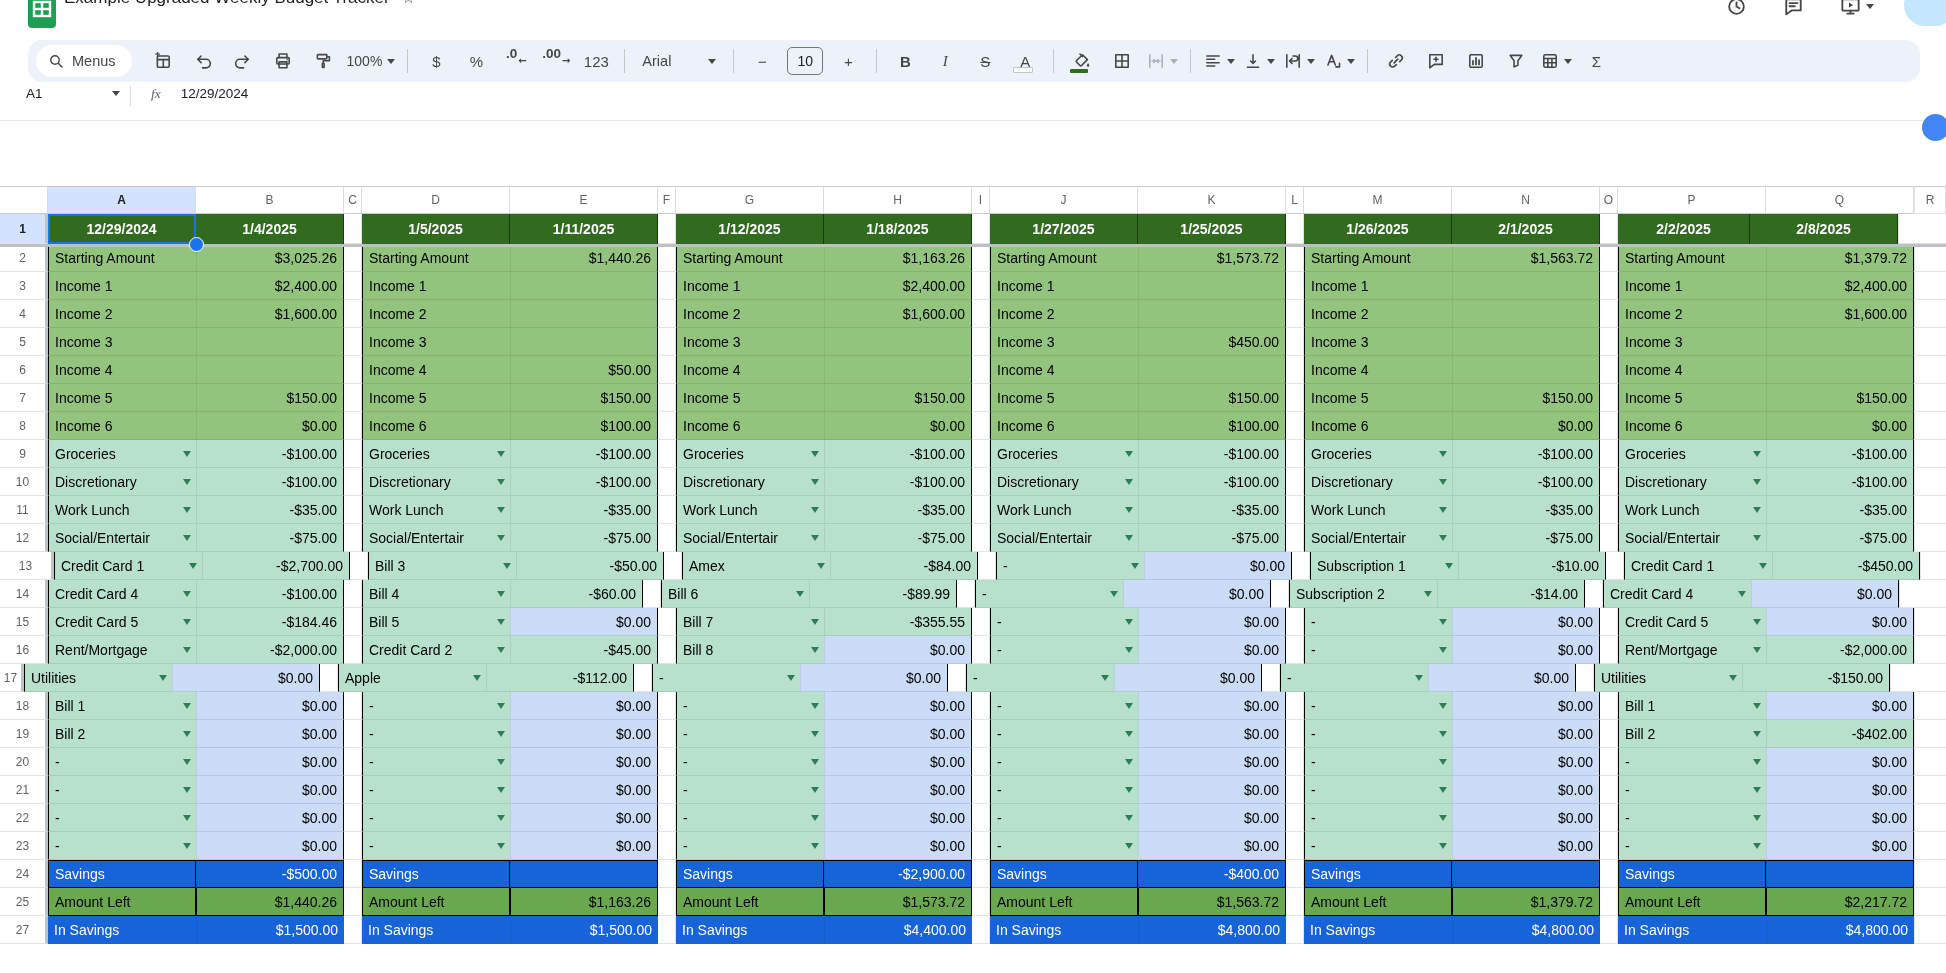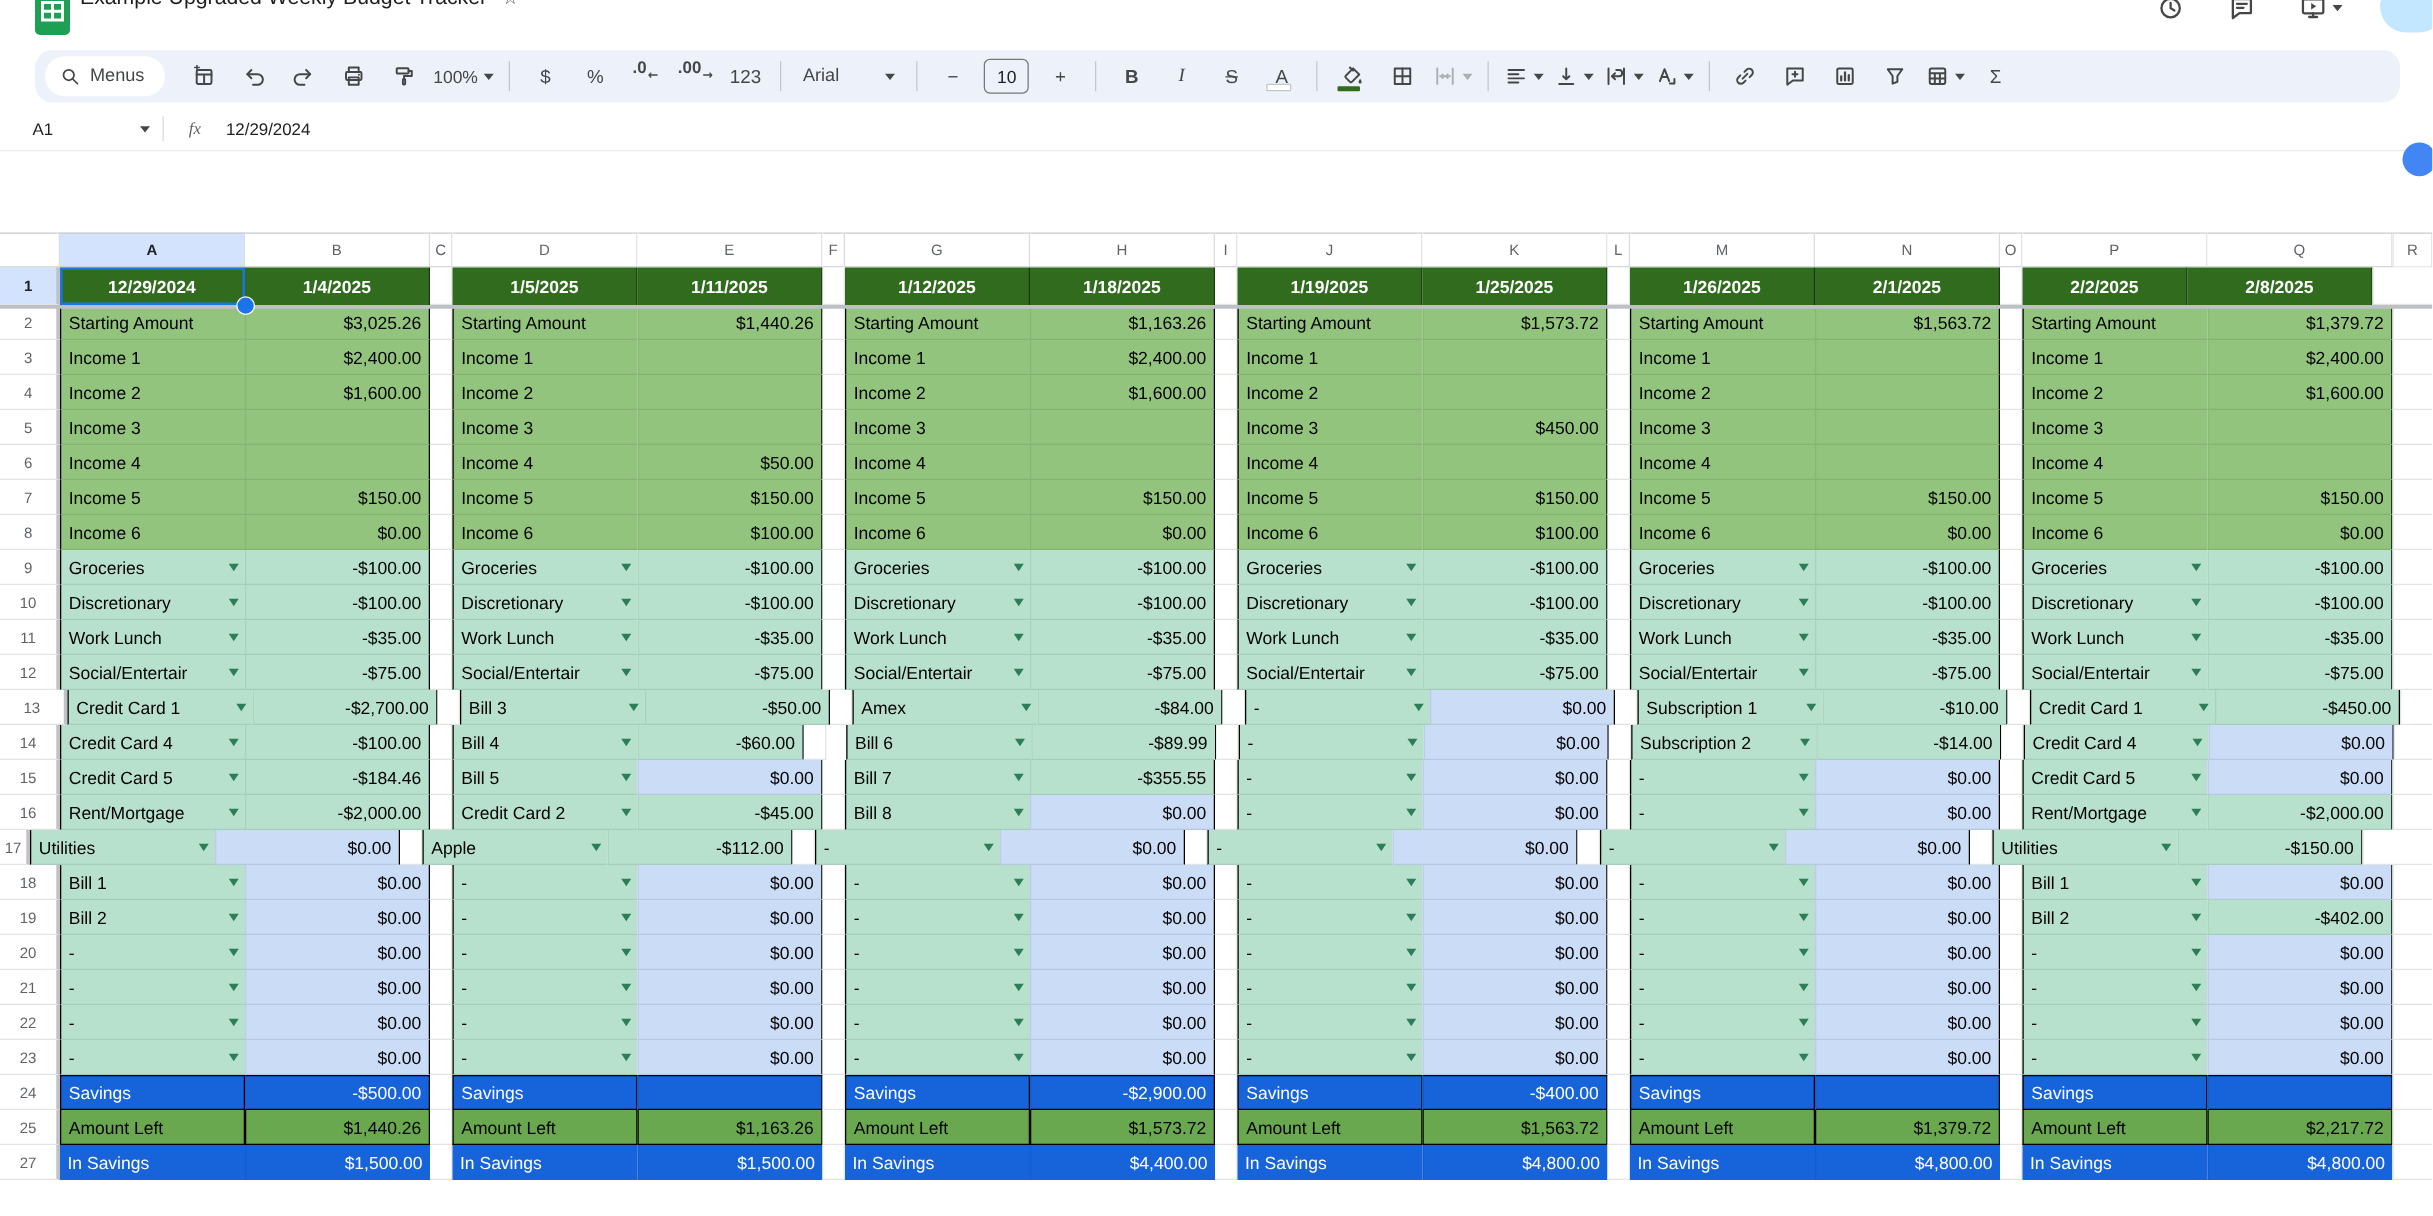--- a/index.html
+++ b/index.html
@@ -31,21 +31,21 @@
   #fontsize-box{width:34px;height:26px;border:1px solid #747775;border-radius:5px;display:flex;align-items:center;justify-content:center;font-size:14px;color:#202124;margin:0 4px;}
   .color-bar{position:absolute;left:7px;bottom:3px;width:18px;height:4px;border-radius:1px;}
   .stacked{position:relative;flex-direction:column;}
   .dec-btn{display:flex;align-items:flex-start;font-size:13.5px;font-weight:600;}
   .dec-arrow{font-size:10px;margin-top:9px;margin-left:1px;font-family:"DejaVu Sans",sans-serif;}
   .bold-glyph{font-weight:700;font-size:15px;}
   .italic-glyph{font-style:italic;font-size:15px;font-family:"Liberation Serif",serif;}
   .strike-glyph{text-decoration:line-through;font-size:15px;}
 
   
-  #formulabar{position:absolute;top:86px;left:0;width:100%;height:34px;background:#fff;border-bottom:1px solid #e7e9ec;display:flex;align-items:center;}
+  #formulabar{position:absolute;top:86px;left:0;width:100%;height:34px;background:#fff;border-bottom:1px solid #e7e9ec;display:flex;align-items:flex-start;}
   #namebox{width:94px;margin-left:14px;display:flex;align-items:center;justify-content:space-between;padding:0 6px 0 12px;font-size:13.5px;color:#202124;}
   .fb-divider{width:1px;height:20px;background:#d7dadd;margin:0 4px;}
   #fx{font-style:italic;color:#5f6368;font-size:13.5px;margin:0 20px 0 16px;font-family:"Liberation Serif",serif;}
   #fb-value{font-size:13.5px;color:#202124;}
   #fb-avatar{position:absolute;left:1922px;top:114px;width:27px;height:27px;border-radius:50%;background:#4285f4;}
 
   
   #grid{position:absolute;top:186px;left:0;width:1946px;}
   .grow{display:flex;}
   .c{box-sizing:border-box;overflow:hidden;white-space:nowrap;flex-shrink:0;display:flex;align-items:center;font-size:14px;color:#000;}
@@ -332,21 +332,21 @@
         <div class="c rh sel" style="width: 48px;">1</div>
         <div class="c date" style="width: 148px;">12/29/2024</div>
         <div class="c date" style="width: 148px;">1/4/2025</div>
         <div class="c sep" style="width: 18px;"></div>
         <div class="c date" style="width: 148px;">1/5/2025</div>
         <div class="c date" style="width: 148px;">1/11/2025</div>
         <div class="c sep" style="width: 18px;"></div>
         <div class="c date" style="width: 148px;">1/12/2025</div>
         <div class="c date" style="width: 148px; text-align: center;">1/18/2025</div>
         <div class="c sep" style="width: 18px;"></div>
-        <div class="c date" style="width: 148px;">1/19/2025</div>
+        <div class="c date" style="width: 148px;">1/27/2025</div>
         <div class="c date" style="width: 148px;">1/25/2025</div>
         <div class="c sep" style="width: 18px;"></div>
         <div class="c date" style="width: 148px;">1/26/2025</div>
         <div class="c date" style="width: 148px;">2/1/2025</div>
         <div class="c sep" style="width: 18px;"></div>
         <div class="c date" style="width: 132px;">2/2/2025</div>
         <div class="c date" style="width: 148px;">2/8/2025</div>
         <div class="c fill"></div>
       </div>
       <div class="grow" style="height: 28px;">
@@ -698,21 +698,21 @@
           <span class="tri"></span>
         </div>
         <div class="c exp val br" style="width: 148px;">-$100.00</div>
         <div class="c sep" style="width: 18px;"></div>
         <div class="c exp lab bl" style="width: 148px;">
           <span>Bill 4</span>
           <span class="tri"></span>
         </div>
         <div class="c exp val br" style="width: 133px;">-$60.00</div>
         <div class="c sep" style="width: 18px;"></div>
-        <div class="c exp lab bl" style="width: 148px; margin-left: 16px;">
+        <div class="c exp lab bl" style="width: 148px;">
           <span>Bill 6</span>
           <span class="tri"></span>
         </div>
         <div class="c exp val br" style="width: 148px;">-$89.99</div>
         <div class="c sep" style="width: 18px;"></div>
         <div class="c exp lab bl" style="width: 148px;">
           <span>-</span>
           <span class="tri"></span>
         </div>
         <div class="c zero val br" style="width: 148px;">$0.00</div>

